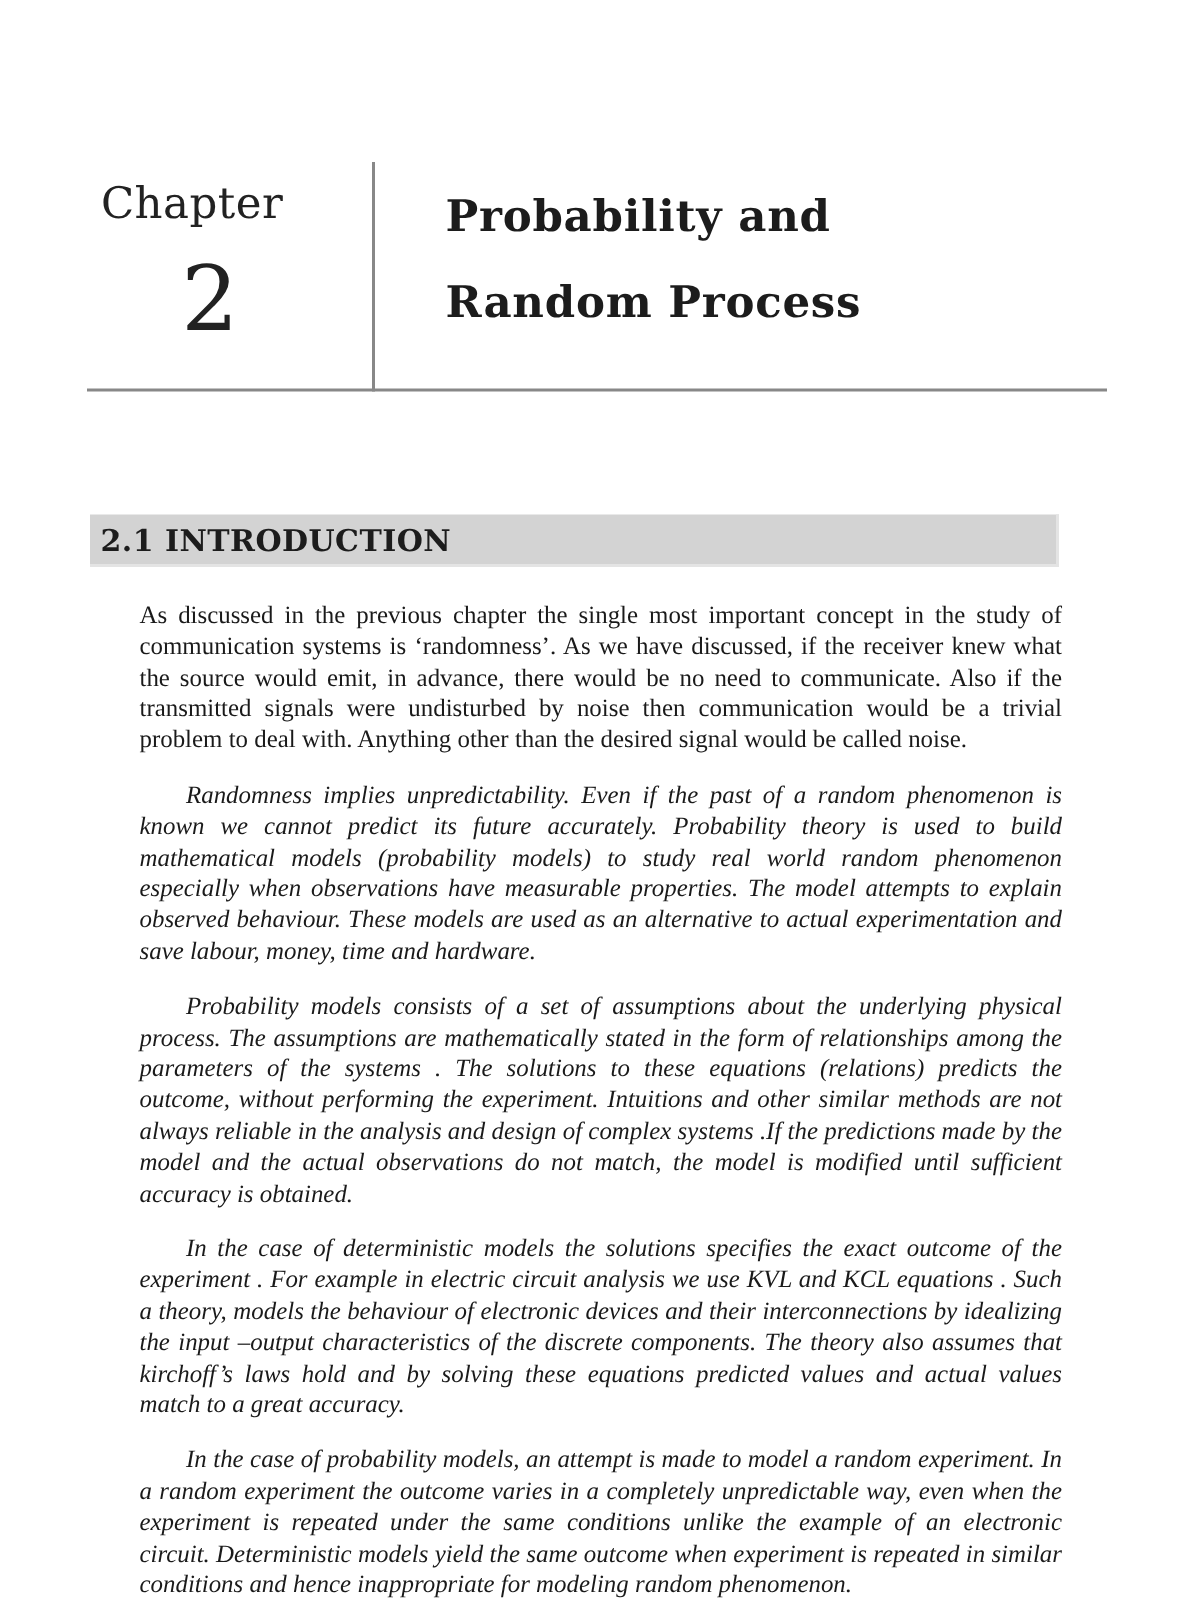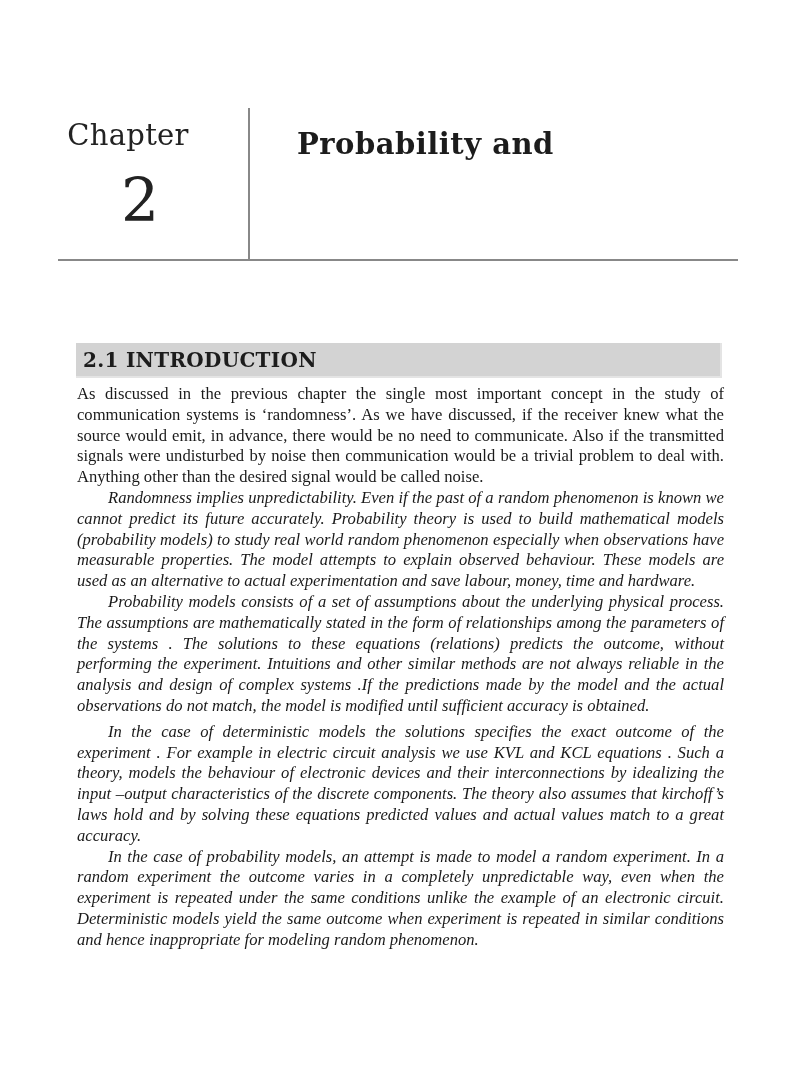--- a/index.html
+++ b/index.html
@@ -16,50 +16,51 @@
   }
   .vrule { position: absolute; left: 248px; top: 108px; width: 2px; height: 153px; background: #888; }
   .hrule { position: absolute; left: 58px; top: 259px; width: 680px; height: 2px; background: #888; }
   .chapter-title {
     position: absolute; left: 297px; top: 116px; width: 460px;
     font-family: "DejaVu Serif", serif; font-weight: bold; font-size: 29px; line-height: 57px; color: #1c1c1c;
     letter-spacing: 0.5px;
   }
 
   .section-bar {
-    position: absolute; left: 76px; top: 343px; width: 646px; height: 35px;
+    position: absolute; left: 60px; top: 343px; width: 646px; height: 35px;
     background: #d3d3d3; border-right: 2px solid #e4e4e4; border-bottom: 2px solid #e4e4e4;
     box-sizing: border-box;
   }
   .section-heading {
     position: absolute; left: 7px; top: 5px;
     font-family: "DejaVu Serif", serif; font-weight: bold; font-size: 20px; color: #1c1c1c; letter-spacing: 0.3px;
   }
 
   .body-text {
     position: absolute; left: 77px; top: 384px; width: 647px;
     font-family: "Liberation Serif", serif; font-size: 16.6px; line-height: 20.8px; color: #1a1a1a;
     text-align: justify;
   }
-  .body-text p { margin: 0; }
+  .body-text p { margin: 16px; }
   .body-text p.indent { text-indent: 31px; font-style: italic; }
   .body-text p.gap { margin-top: 5px; }
 </style>
 </head>
 <body>
 
 <div class="page">
 
   <div class="chapter-label">Chapter</div>
   <div class="chapter-number">2</div>
 
   <div class="vrule"></div>
 
   <div class="chapter-title">
     <div>Probability and</div>
+    <div>Random Process</div>
   </div>
 
   <div class="hrule"></div>
 
   <div class="section-bar">
     <div class="section-heading">2.1 INTRODUCTION</div>
   </div>
 
   <div class="body-text">
     <p>As discussed in the previous chapter the single most important concept in the study of communication systems is ‘randomness’. As we have discussed, if the receiver knew what the source would emit, in advance, there would be no need to communicate. Also if the transmitted signals were undisturbed by noise then communication would be a trivial problem to deal with. Anything other than the desired signal would be called noise.</p>

